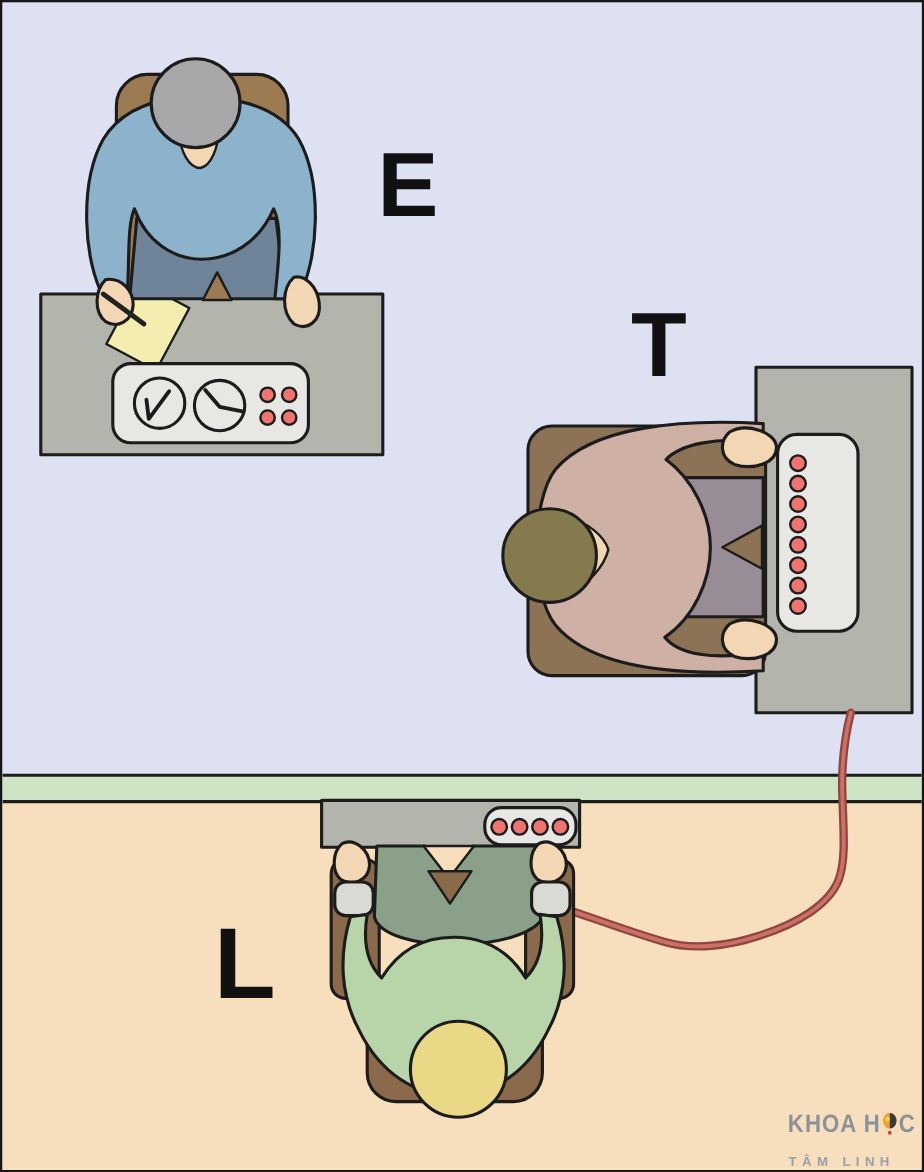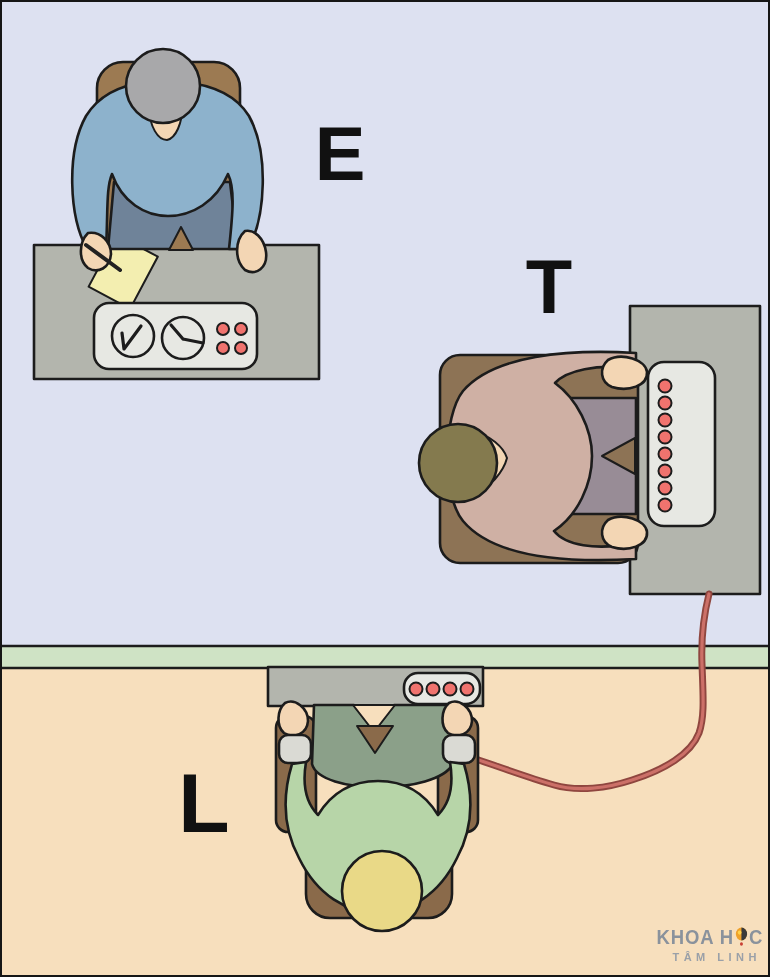--- a/index.html
+++ b/index.html
@@ -19,34 +19,34 @@
   text.label {
     font-family:"Liberation Sans", sans-serif;
     font-weight:600;
     fill:#111111;
   }
   .lbl-et { font-size:76px; }
   .lbl-l  { font-size:84px; }
 
   .watermark {
     position:absolute; right:5px; top:924px;
-    text-align:right;
+    text-align:center;
     user-select:none;
   }
   .wm-line1 {
     display:flex; align-items:center; justify-content:flex-end;
     font-size:21px; font-weight:700; color:#8a929c;
     letter-spacing:1px;
     transform:scaleX(0.88); transform-origin:100% 50%;
     line-height:1;
   }
   .wm-logo { display:inline-block; width:15px; height:20px; margin:0 1px; }
   .wm-line2 {
     font-size:11px; font-weight:700; color:#9aa0a8;
-    letter-spacing:4.5px; margin-top:4px; padding-right:2px;
+    letter-spacing:4.5px; margin-top:16px; padding-right:2px;
     line-height:1.2;
   }
 </style>
 </head>
 <body>
 
 <div class="stage">
   <svg class="scene" width="770" height="977" viewBox="0 0 770 977">
 
     <rect x="-3" y="-3" width="776" height="649" fill="#dde1f1"></rect>

